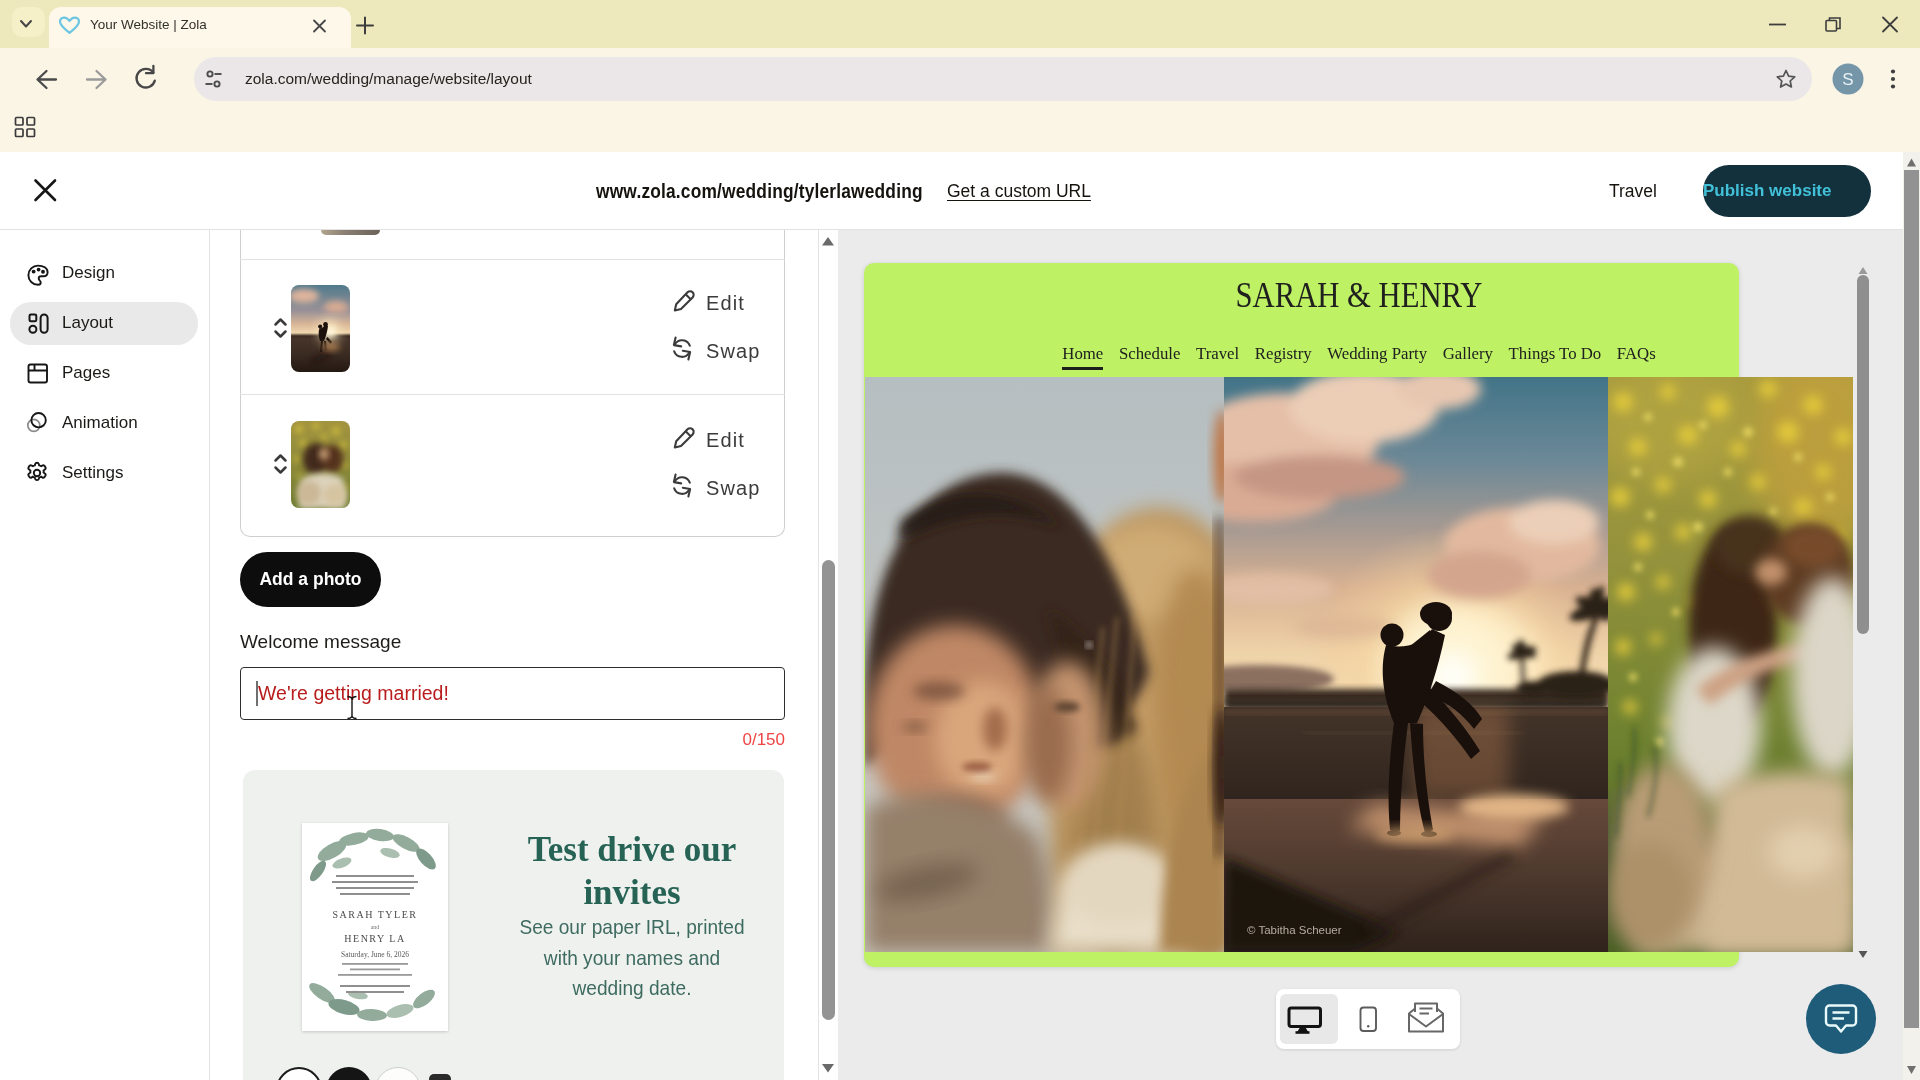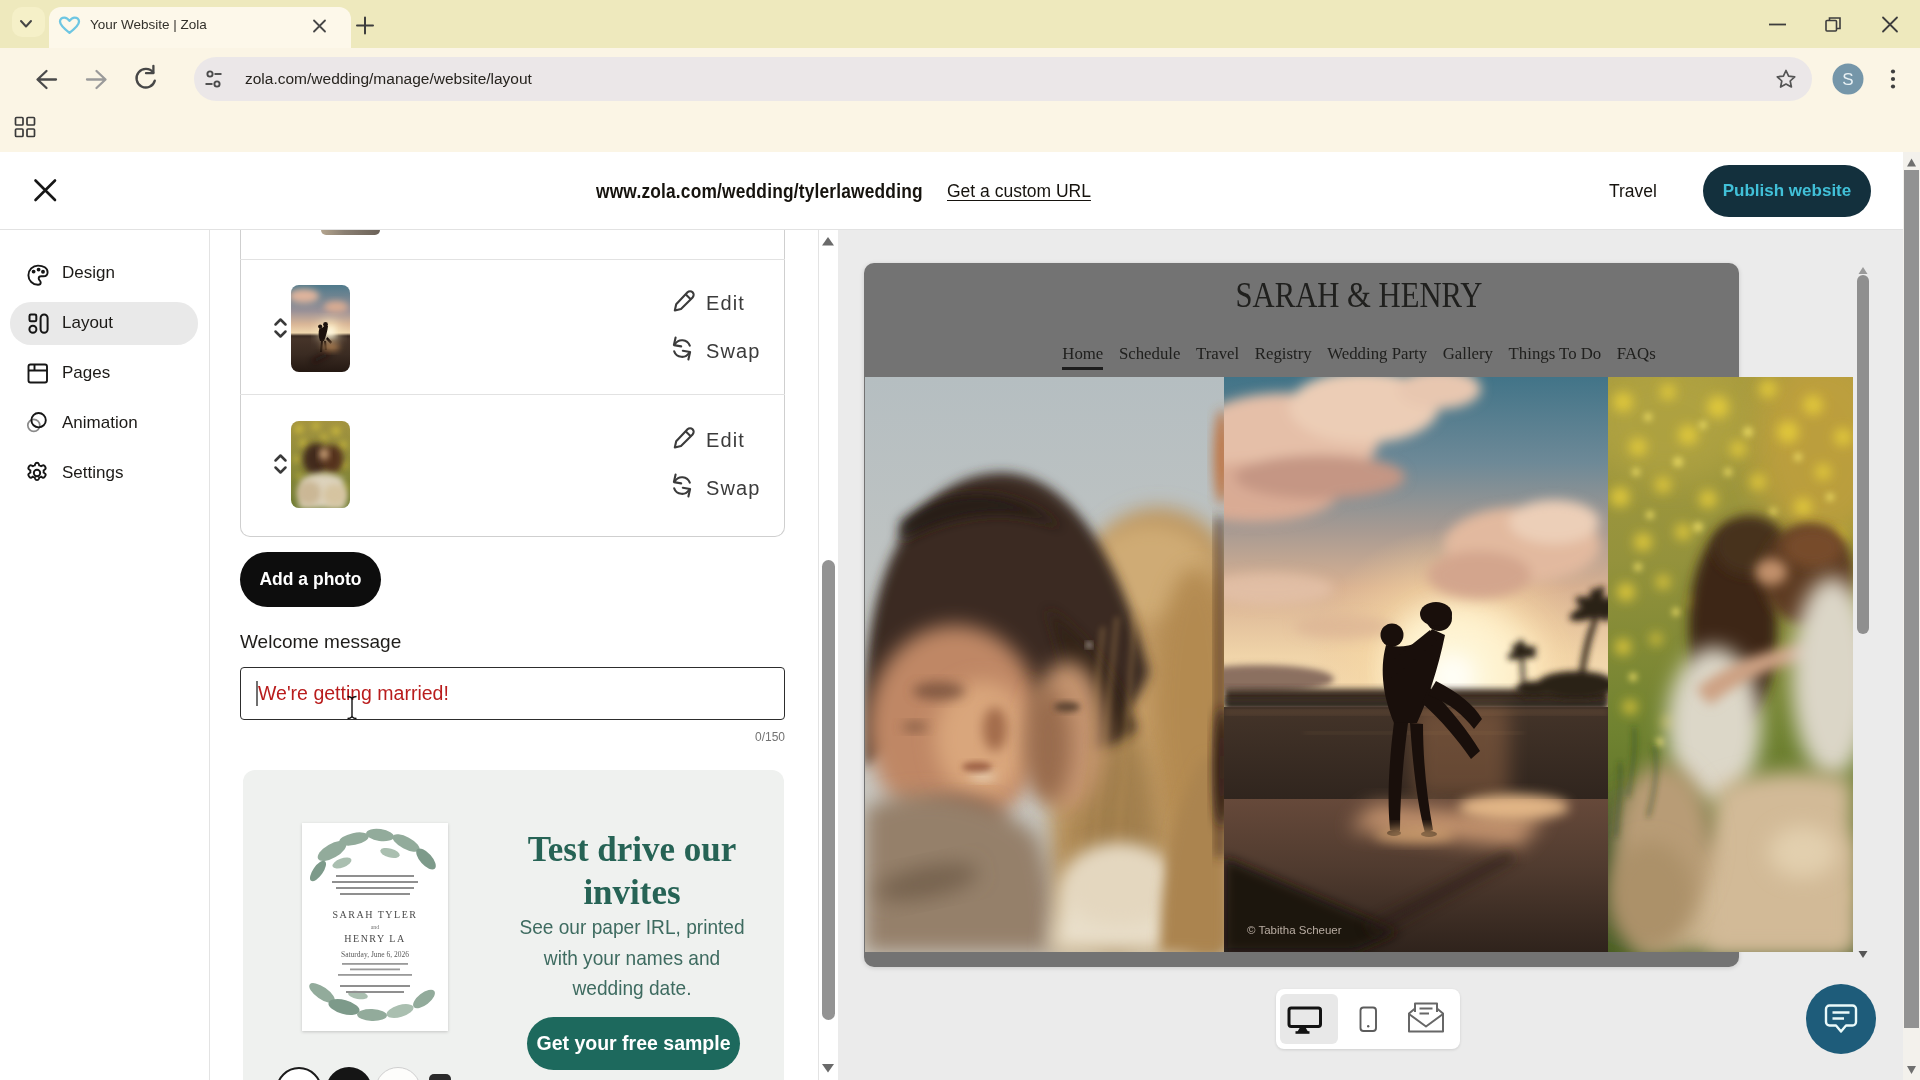--- a/index.html
+++ b/index.html
@@ -11,48 +11,48 @@
 #tabtitle{left:90px;top:17px;font-size:13.5px;color:#33312b}
 #toolbar{left:0;top:48px;width:1920px;height:55px;background:#fbf5e5}
 #addr{left:194px;top:57px;width:1618px;height:44px;background:#ebe7e8;border-radius:22px}
 #addrtext{left:245px;top:70px;font-size:15.5px;color:#27241f}
 #bookrow{left:0;top:103px;width:1920px;height:49px;background:#fbf5e5}
 
 #apphead{left:0;top:152px;width:1903px;height:78px;background:#fff;border-bottom:1px solid #e2e2e2}
 #appurl{left:596px;top:180px;font-size:19.5px;transform:scaleX(.89);transform-origin:0 0;font-weight:bold;color:#16130e;letter-spacing:.2px}
 #customurl{left:947px;top:181px;font-size:17.5px;color:#16130e;text-decoration:underline;text-underline-offset:3px}
 #previewtxt{left:1609px;top:181px;font-size:17.5px;color:#16130e}
-#publish{left:1703px;top:165px;width:168px;height:52px;background:#13303d;border-radius:26px;color:#41c0d8;font-size:17px;font-weight:bold;text-align:center;line-height:52px}
+#publish{left:1703px;top:165px;width:168px;height:52px;background:#13303d;border-radius:26px;color:#41c0d8;font-size:17px;font-weight:bold;line-height:52px}
 
 #sidebar{left:0;top:230px;width:210px;height:850px;background:#fff;border-right:1px solid #e3e3e3}
 .sideitem{position:absolute;left:62px;font-size:17px;color:#1c1a17;font-weight:normal}
 #laypill{left:10px;top:302px;width:188px;height:43px;background:#e9e9e9;border-radius:21px}
 
 #panel{left:210px;top:230px;width:608px;height:850px;background:#fff}
 #photocard{left:30px;top:0px;width:545px;height:307px;border:1px solid #cfcfcf;border-top:none;border-radius:0 0 10px 10px;background:#fff}
 .rowline{position:absolute;left:0;width:100%;height:1px;background:#e2e2e2}
 .thumb{position:absolute;left:81px;width:59px;height:87px;border-radius:8px;overflow:hidden}
 .btnrow{position:absolute;left:496px;font-size:20px;color:#3b3b3b;letter-spacing:1.1px}
 #addphoto{left:30px;top:322px;width:141px;height:55px;background:#0d0d0d;border-radius:28px;color:#fff;font-size:17.5px;font-weight:bold;text-align:center;line-height:55px}
 #wmlabel{left:30px;top:401px;font-size:19px;color:#1f1d1a}
 #wminput{left:30px;top:437px;width:545px;height:53px;border:1.5px solid #2d2d2d;border-radius:4px;background:#fff}
 #wmph{left:48px;top:452px;font-size:19.5px;color:#b91c1c}
-#wmcount{left:30px;top:500px;width:545px;text-align:right;font-size:12px;color:#737373}
+#wmcount{left:30px;top:500px;width:545px;text-align:right;font-size:17px;color:#ef4444}
 
 #promo{left:33px;top:540px;width:541px;height:540px;background:#eff1ef;border-radius:12px}
 #invite{left:59px;top:53px;width:146px;height:208px;background:#fff;box-shadow:0 1px 3px rgba(0,0,0,.18)}
 #promotitle{left:239px;top:58px;width:300px;text-align:center;font-family:"Liberation Serif",serif;font-size:35px;line-height:43px;color:#266355;font-weight:bold}
 #promopara{left:239px;top:142px;width:300px;text-align:center;font-size:21px;line-height:30.5px;color:#3e6b60;transform:scaleX(.91)}
 #promobtn{left:284px;top:247px;width:213px;height:53px;background:#1d695d;border-radius:27px;color:#fff;font-size:19.5px;font-weight:bold;text-align:center;line-height:53px}
 
 #pscroll{left:818px;top:230px;width:20px;height:850px;background:#fff;border-left:1px solid #e3e3e3}
 #pthumb{left:822px;top:560px;width:13px;height:460px;background:#939393;border-radius:7px}
 
 #parea{left:838px;top:230px;width:1065px;height:850px;background:#ebebeb}
-#pcard{left:864px;top:263px;width:875px;height:704px;background:#737373;border-radius:10px;box-shadow:0 1px 5px rgba(0,0,0,.14)}
+#pcard{left:864px;top:263px;width:875px;height:704px;background:#bef264;border-radius:10px;box-shadow:0 1px 5px rgba(0,0,0,.14)}
 #pnav{left:0;top:81px;width:990px;text-align:center;font-family:"Liberation Serif",serif;font-size:16.8px;color:#20201e}
 #pnav span{margin:0 7.8px}
 #photos{left:1px;top:114px;width:988px;height:575px;overflow:hidden}
 
 #devbar{left:1276px;top:989px;width:184px;height:60px;background:#fff;border-radius:8px;box-shadow:0 1px 3px rgba(0,0,0,.12)}
 #devsel{left:4px;top:5px;width:58px;height:50px;background:#e8e8e8;border-radius:6px}
 
 #chat{left:1806px;top:984px;width:70px;height:70px;background:#1e5c7a;border-radius:50%}
 
 #pagescroll{left:1903px;top:152px;width:17px;height:928px;background:#f3f1ec}
@@ -180,21 +180,20 @@
             <rect x="48" y="145.5" width="50" height="1.8"></rect>
             <rect x="36" y="151" width="74" height="1.8"></rect>
       </g>
       <g fill="#8f8f8f">
         <rect x="38" y="162" width="70" height="2"></rect>
             <rect x="44" y="168" width="58" height="2"></rect>
       </g>
     </svg></div>
     <div class="abs" id="promotitle">Test drive our<br>invites</div>
     <div class="abs" id="promopara">See our paper IRL, printed<br>with your names and<br>wedding date.</div>
-    <div class="abs" id="promobtn">Get your free sample</div>
     <div class="abs" style="left:33px;top:297px;width:46px;height:46px;border-radius:50%;background:#fff;border:2.5px solid #1b1b1b"></div>
     <div class="abs" style="left:83px;top:297px;width:46px;height:46px;border-radius:50%;background:#151515"></div>
     <div class="abs" style="left:132px;top:297px;width:46px;height:46px;border-radius:50%;background:#fdfdfb;border:1.5px solid #cfcfcf"></div>
     <div class="abs" style="left:186px;top:304px;width:22px;height:10px;border-radius:5px;background:#2a2a2a"></div>
   </div>
 </div>
 <div class="abs" id="pscroll"></div>
 <div class="abs" id="pthumb"></div>
 <div class="abs" id="parea"></div>
 <div class="abs" id="pcard">

